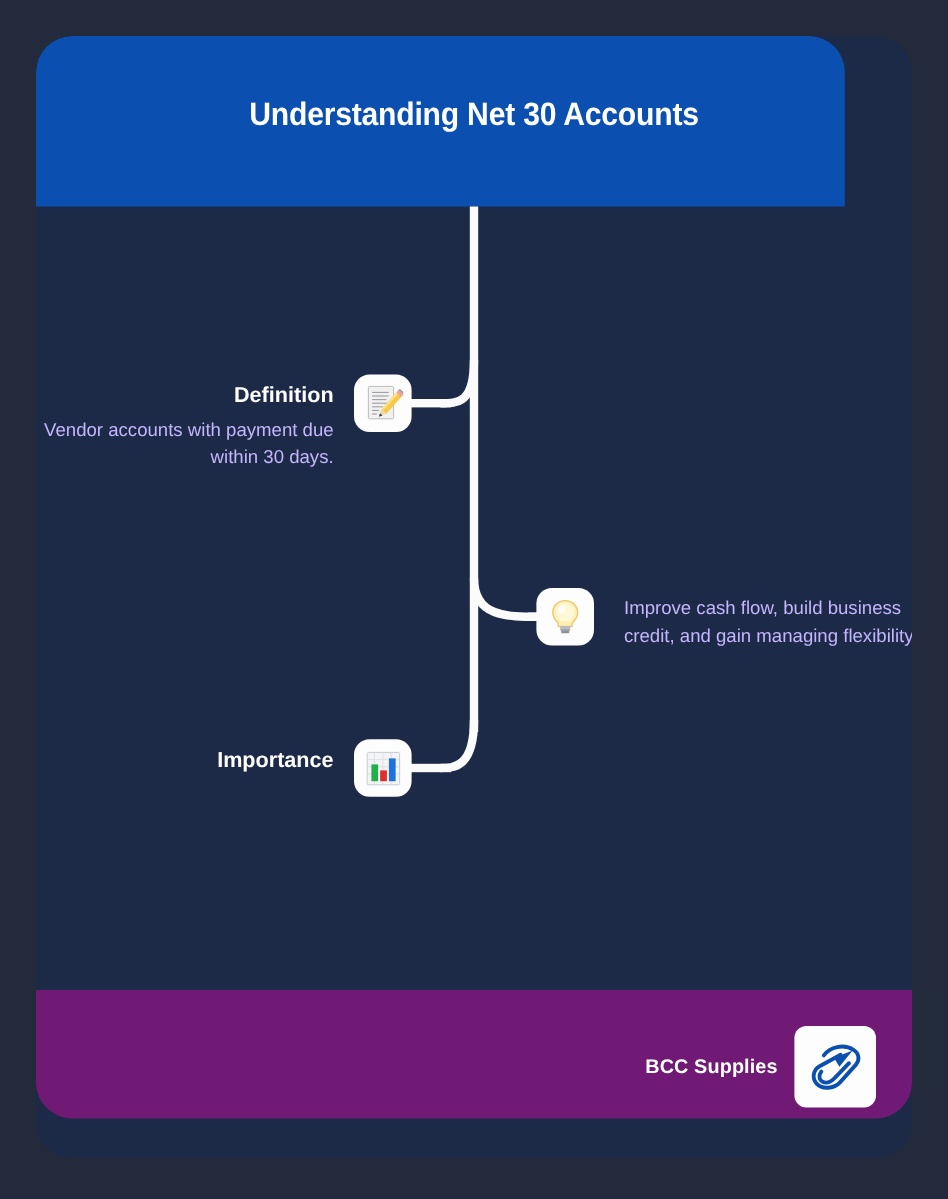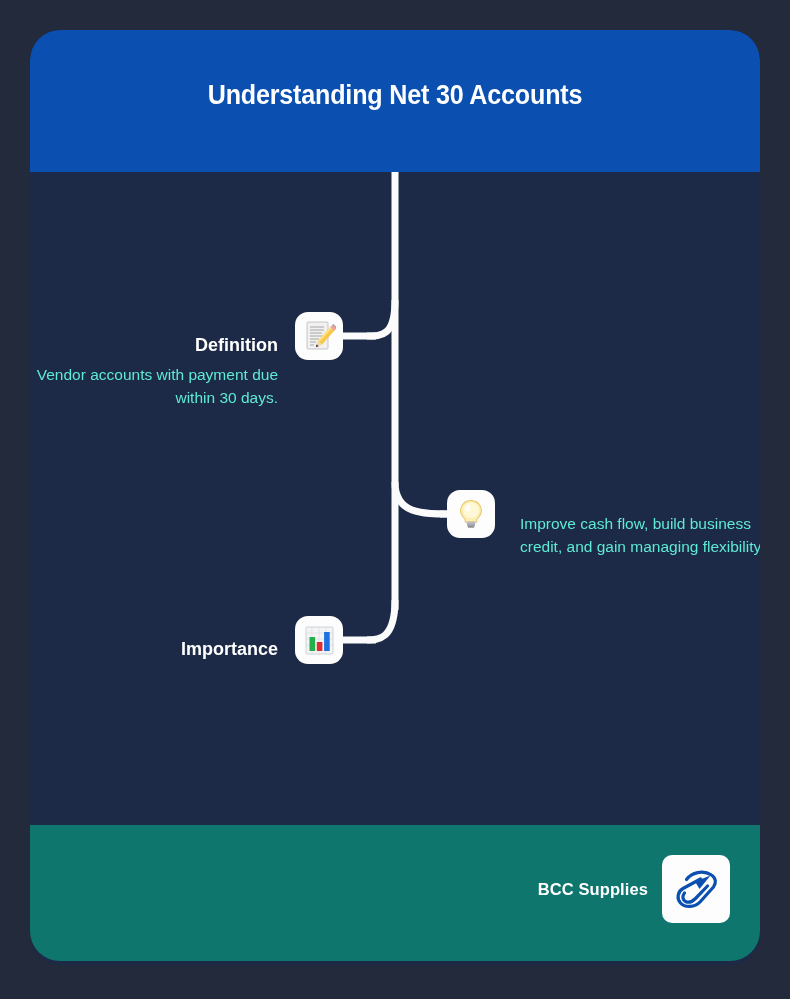--- a/index.html
+++ b/index.html
@@ -26,21 +26,21 @@
     background: #1c2a47;
     border-radius: 30px;
     overflow: hidden;
   }
 
   
   #header-band {
     position: absolute;
     left: 0;
     top: 0;
-    width: 730px;
+    width: 674px;
     height: 142px;
     background: #0b50b0;
     border-radius: 30px 30px 0 0;
   }
   #header-title {
     position: absolute;
     left: 0;
     top: 50px;
     width: 730px;
     text-align: center;
@@ -80,35 +80,34 @@
     align-items: center;
     justify-content: center;
     overflow: hidden;
     z-index: 4;
   }
   .node-icon svg { display: block; }
 
   .node-text {
     position: absolute;
     width: 248px;
-    margin-top: 16px;
   }
   .node-text.align-right { text-align: right; }
   .node-text.align-left  { text-align: left; }
 
   .node-title {
     color: #ffffff;
     font-size: 18px;
     font-weight: bold;
     line-height: 22px;
     margin: 0 0 7px 0;
     font-family: "Liberation Sans", sans-serif;
   }
   .node-desc {
-    color: #5eead4;
+    color: #c4b5fd;
     font-size: 15.5px;
     line-height: 23px;
     margin: 0;
     font-family: "Liberation Sans", sans-serif;
   }
 
   
   #node-definition .node-icon { left: 265px; top: 282px; }
   #node-definition .node-text { left: 0px;   top: 288px; }
 
@@ -117,22 +116,22 @@
 
   #node-importance .node-icon { left: 265px; top: 586px; }
   #node-importance .node-text { left: 0px;   top: 592px; }
 
   
   #footer-band {
     position: absolute;
     left: 0;
     top: 795px;
     width: 730px;
-    height: 136px;
-    background: #0f766e;
+    height: 107px;
+    background: #701a75;
     border-radius: 0 0 30px 30px;
   }
   #footer-inner {
     position: absolute;
     right: 30px;
     top: 30px;
     display: flex;
     align-items: center;
     gap: 14px;
   }

